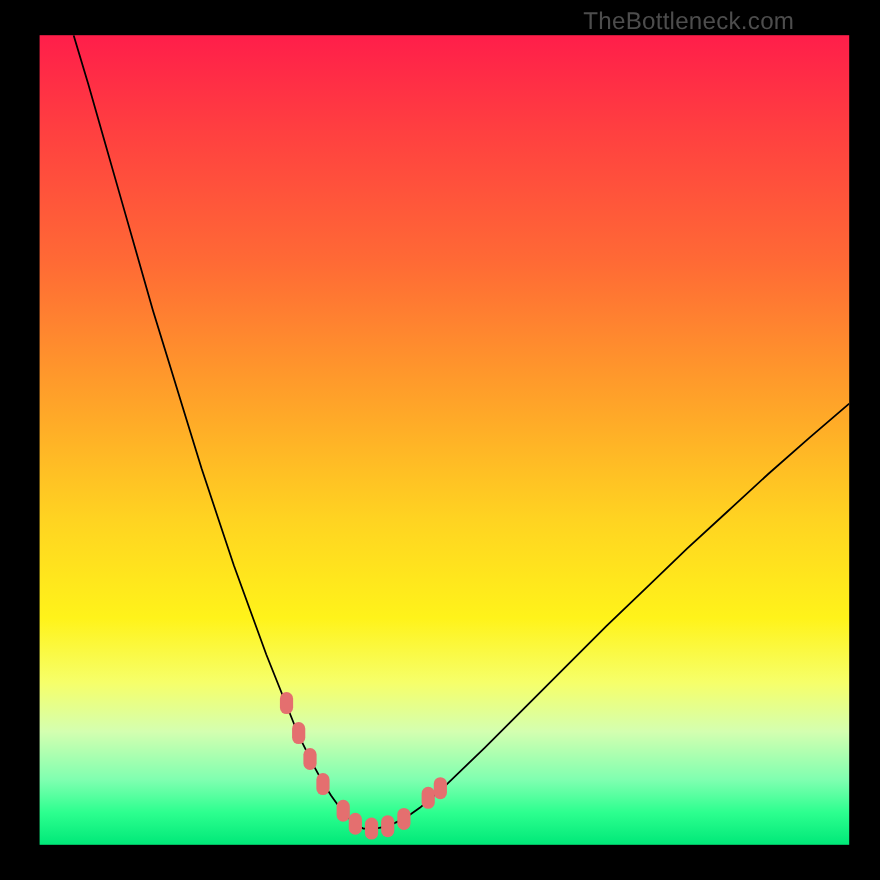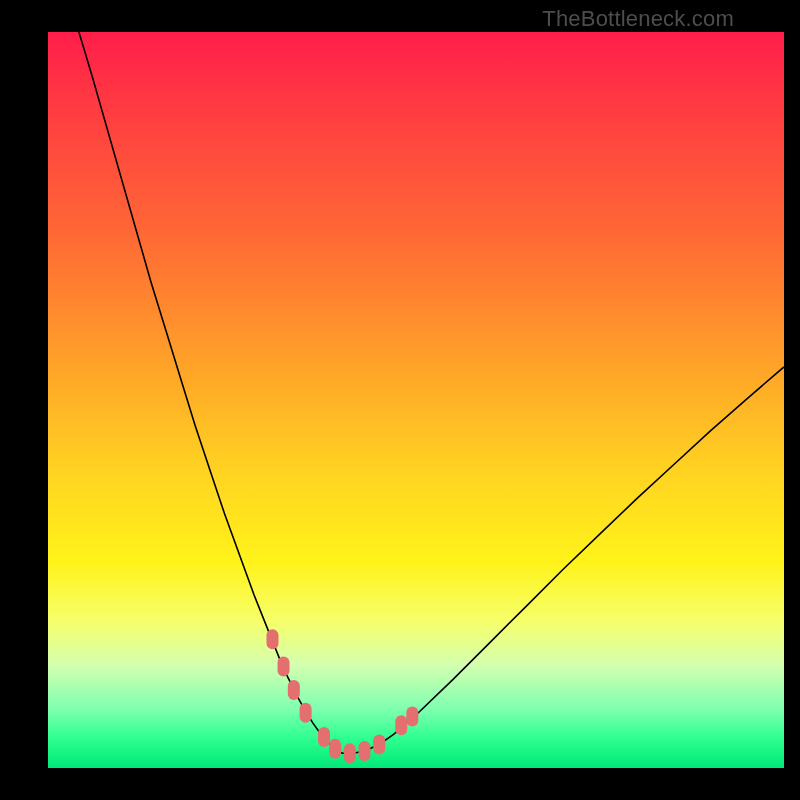--- a/index.html
+++ b/index.html
@@ -7,21 +7,21 @@
     padding: 0;
     width: 800px;
     height: 800px;
     background: #000;
     overflow: hidden;
     font-family: Arial, Helvetica, sans-serif;
   }
   .frame {
     position: absolute;
     top: 0;
-    left: 16px;
+    left: 4px;
     width: 728px;
     height: 800px;
     background: #000;
   }
   .plot {
     position: absolute;
     top: 32px;
     left: 32px;
     width: 736px;
     height: 736px;

